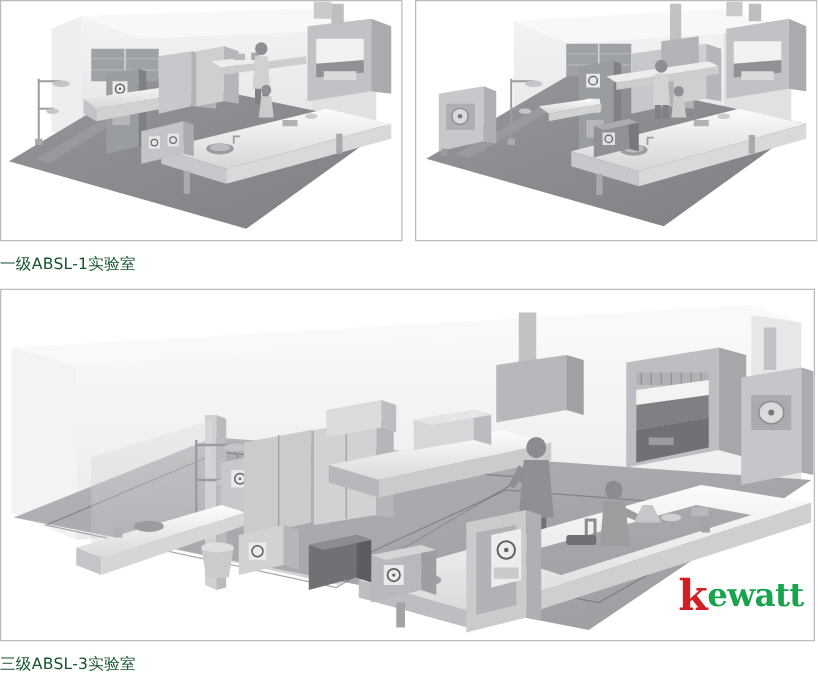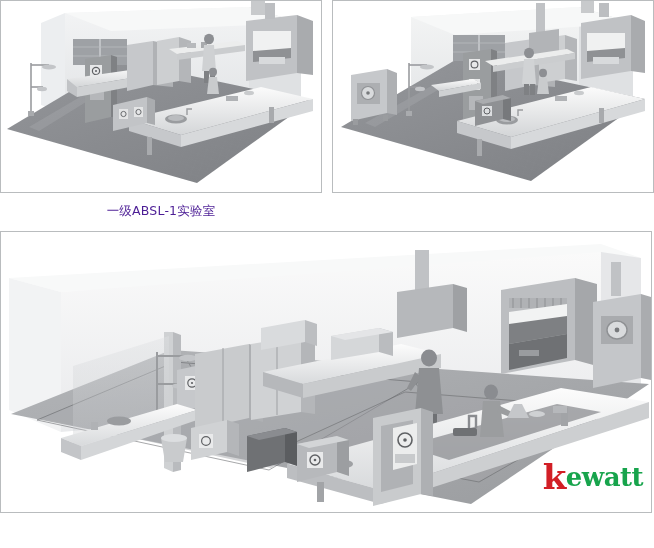--- a/index.html
+++ b/index.html
@@ -42,23 +42,22 @@
   .frame {
     border: 1px solid #b9bcbe;
     background: #ffffff;
     position: relative;
     overflow: hidden;
     box-sizing: border-box;
   }
   .frame.small { width: 322px; height: 193px; }
 
   .caption {
-    text-align: center;
     font-size: 12.5px;
-    color: #4c1d95;
+    color: #14532d;
     letter-spacing: 0.2px;
     padding-top: 10px;
     font-family: "DejaVu Sans", "Liberation Sans", sans-serif;
     white-space: nowrap;
   }
 
   
   .bottom-row {
     position: absolute;
     left: 0;
@@ -485,16 +484,17 @@
             <rect x="198" y="202" width="14" height="14" fill="#e9eaeb"></rect>
             <circle cx="205" cy="209" r="4.4" fill="none" stroke="#5f6164" stroke-width="1.2"></circle>
 
             <path d="M160 206 l4 24 h18 l4 -24 z" fill="#c9cbcd"></path>
             <ellipse cx="173" cy="206" rx="13" ry="4" fill="#dcdee0"></ellipse>
           </svg>
         </div>
 
         <div class="logo"><span class="k" style="color:#d21f26">k</span><span style="color:#17a44c">ewatt</span></div>
       </div>
+      <div class="caption">三级ABSL-3实验室</div>
     </div>
   </div>
 
 </div>
 
 </body></html>

